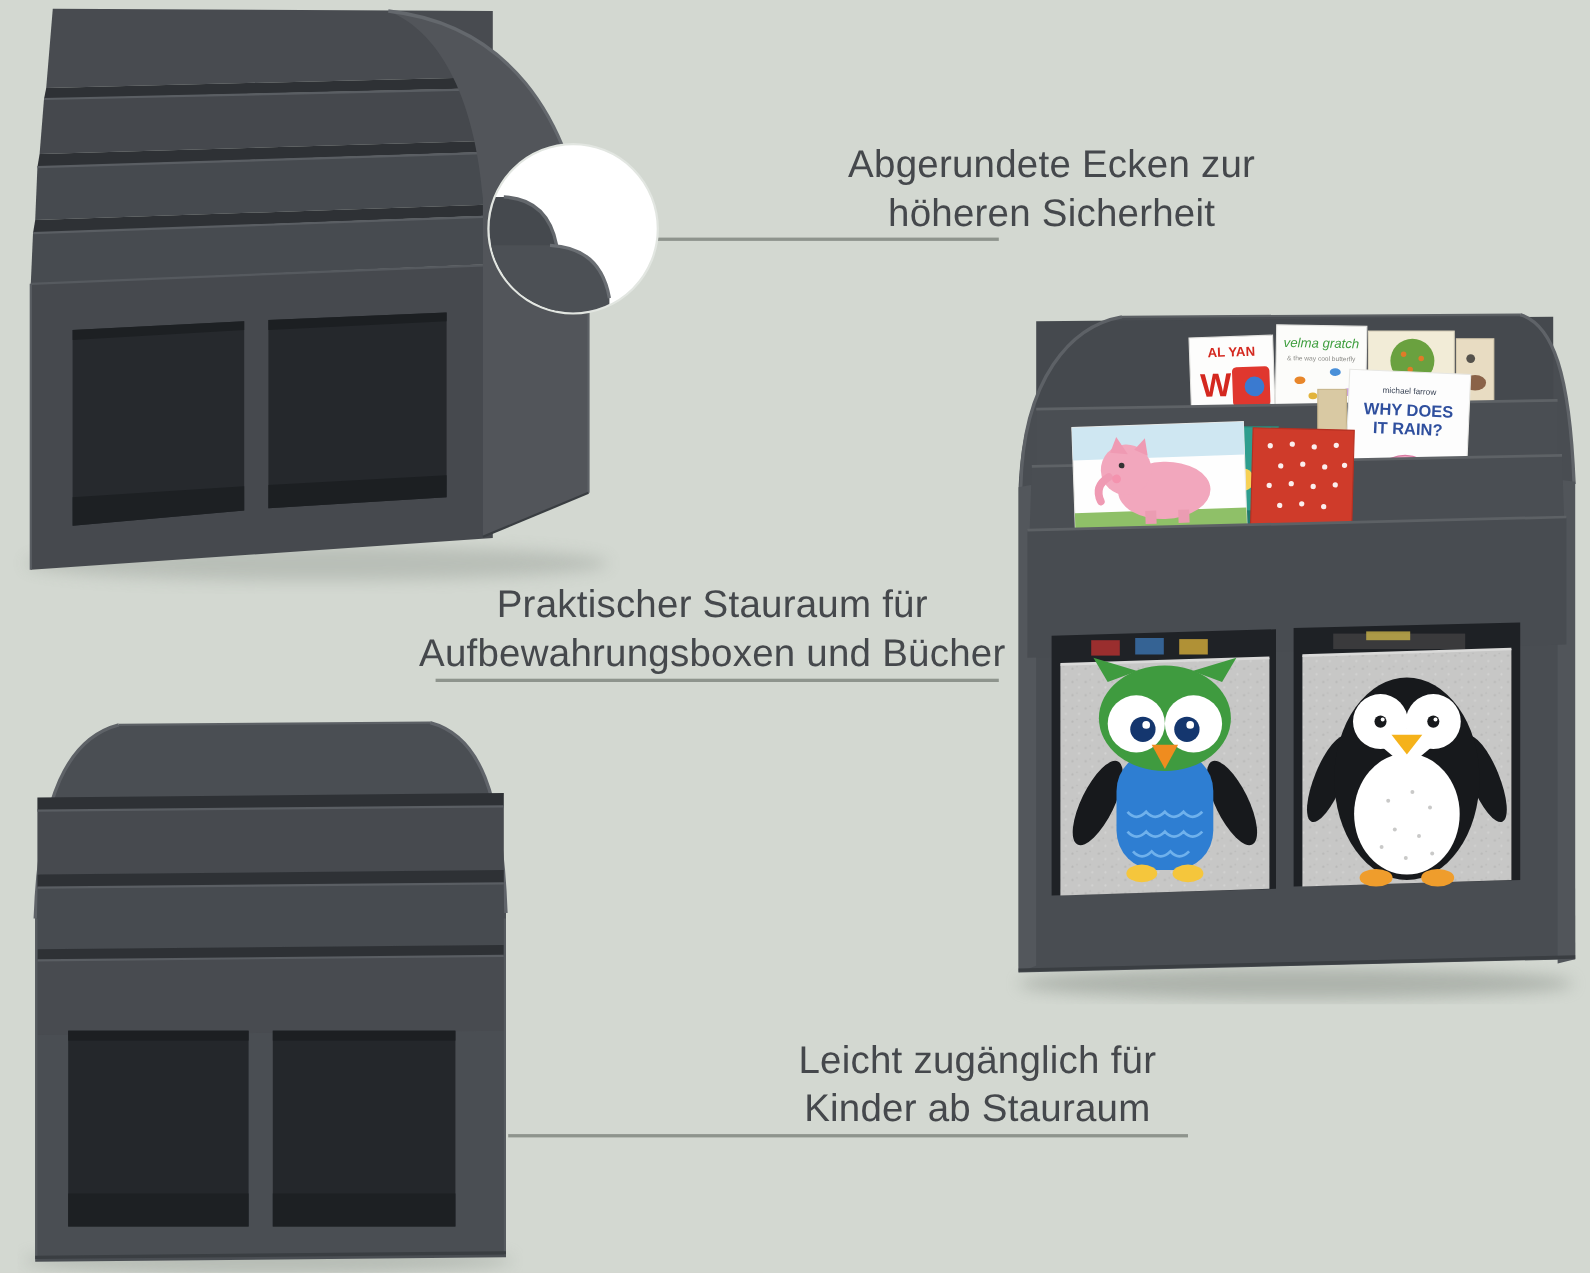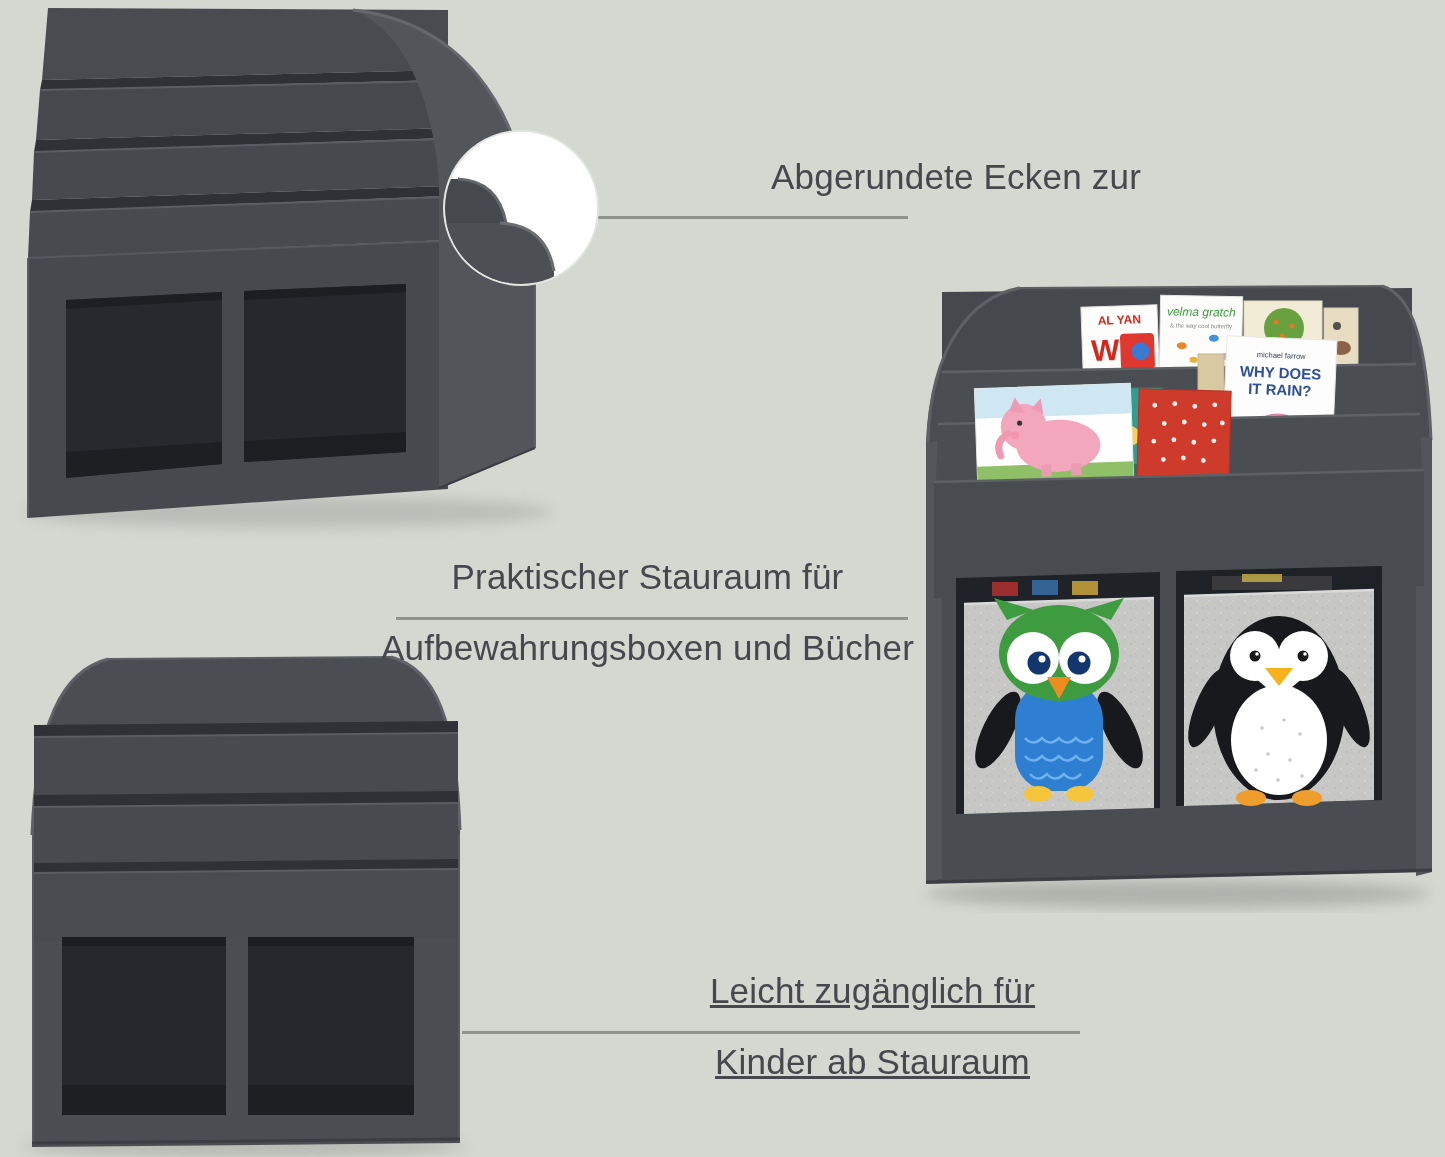--- a/index.html
+++ b/index.html
@@ -19,21 +19,21 @@
     height:3px; background:#8e948d;
   }
   .callout-text {
     position:absolute; z-index:2;
     color:#45484c;
     font-size:35px;
     line-height:44px;
     text-align:center;
     letter-spacing:0.2px;
   }
-  .callout-text span { display:block;margin-top:27px; }
+  .callout-text span { display:block; }
   svg text { font-family:"Liberation Sans", sans-serif; }
 </style>
 </head>
 <body>
 
 <div class="canvas">
 
   <svg class="illus" style="left:8px; top:0px;" width="600" height="540" viewBox="0 0 600 540">
     <defs>
       <filter id="blurA" x="-40%" y="-40%" width="180%" height="180%">
@@ -317,27 +317,28 @@
       <path d="M -20 52 L 18 52 Q 58 54 66 96 L 66 180 L -20 180 Z" fill="#45494e"></path>
       <path d="M 18 52 Q 58 54 66 96" stroke="#63676c" stroke-width="3" fill="none"></path>
       <path d="M -20 96 L 60 96 Q 106 98 114 144 L 114 180 L -20 180 Z" fill="#4c5055"></path>
       <path d="M 60 96 Q 106 98 114 144" stroke="#6a6e73" stroke-width="3" fill="none"></path>
     </g>
   </svg>
 
   <div class="callout-line" style="left:596px; top:216px; width:312px;"></div>
   <div class="callout-text" style="left:760px; top:128px; width:392px;">
     <span>Abgerundete Ecken zur</span>
+    <span>höheren Sicherheit</span>
   </div>
 
   <div class="callout-text" style="left:375px; top:528px; width:545px;">
     <span>Praktischer Stauraum für</span>
     <span>Aufbewahrungsboxen und Bücher</span>
   </div>
   <div class="callout-line" style="left:396px; top:617px; width:512px;"></div>
 
-  <div class="callout-text" style="left:680px; top:942px; width:385px;text-decoration:underline;">
+  <div class="callout-text" style="left:696px; top:942px; width:385px;">
     <span>Leicht zugänglich für</span>
     <span>Kinder ab Stauraum</span>
   </div>
   <div class="callout-line" style="left:462px; top:1031px; width:618px;"></div>
 
 </div>
 
 </body></html>

